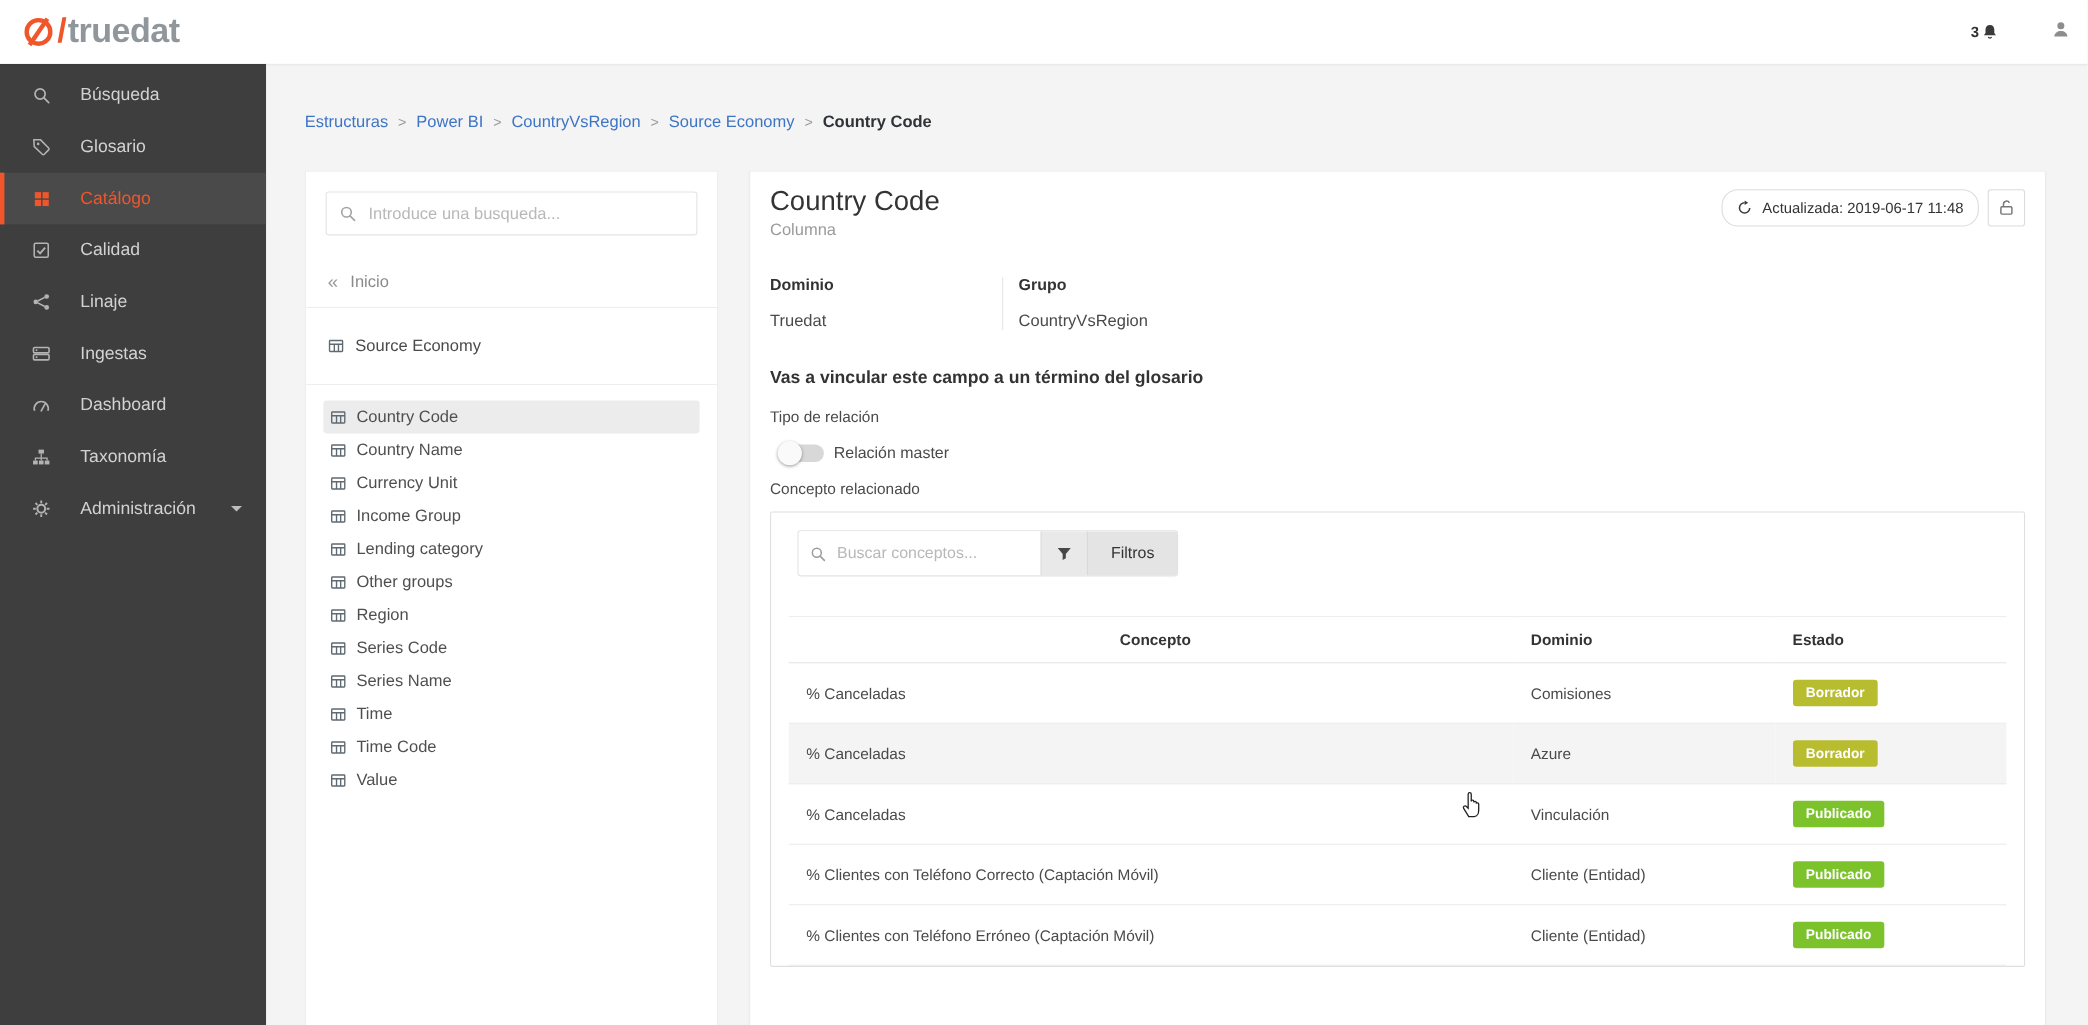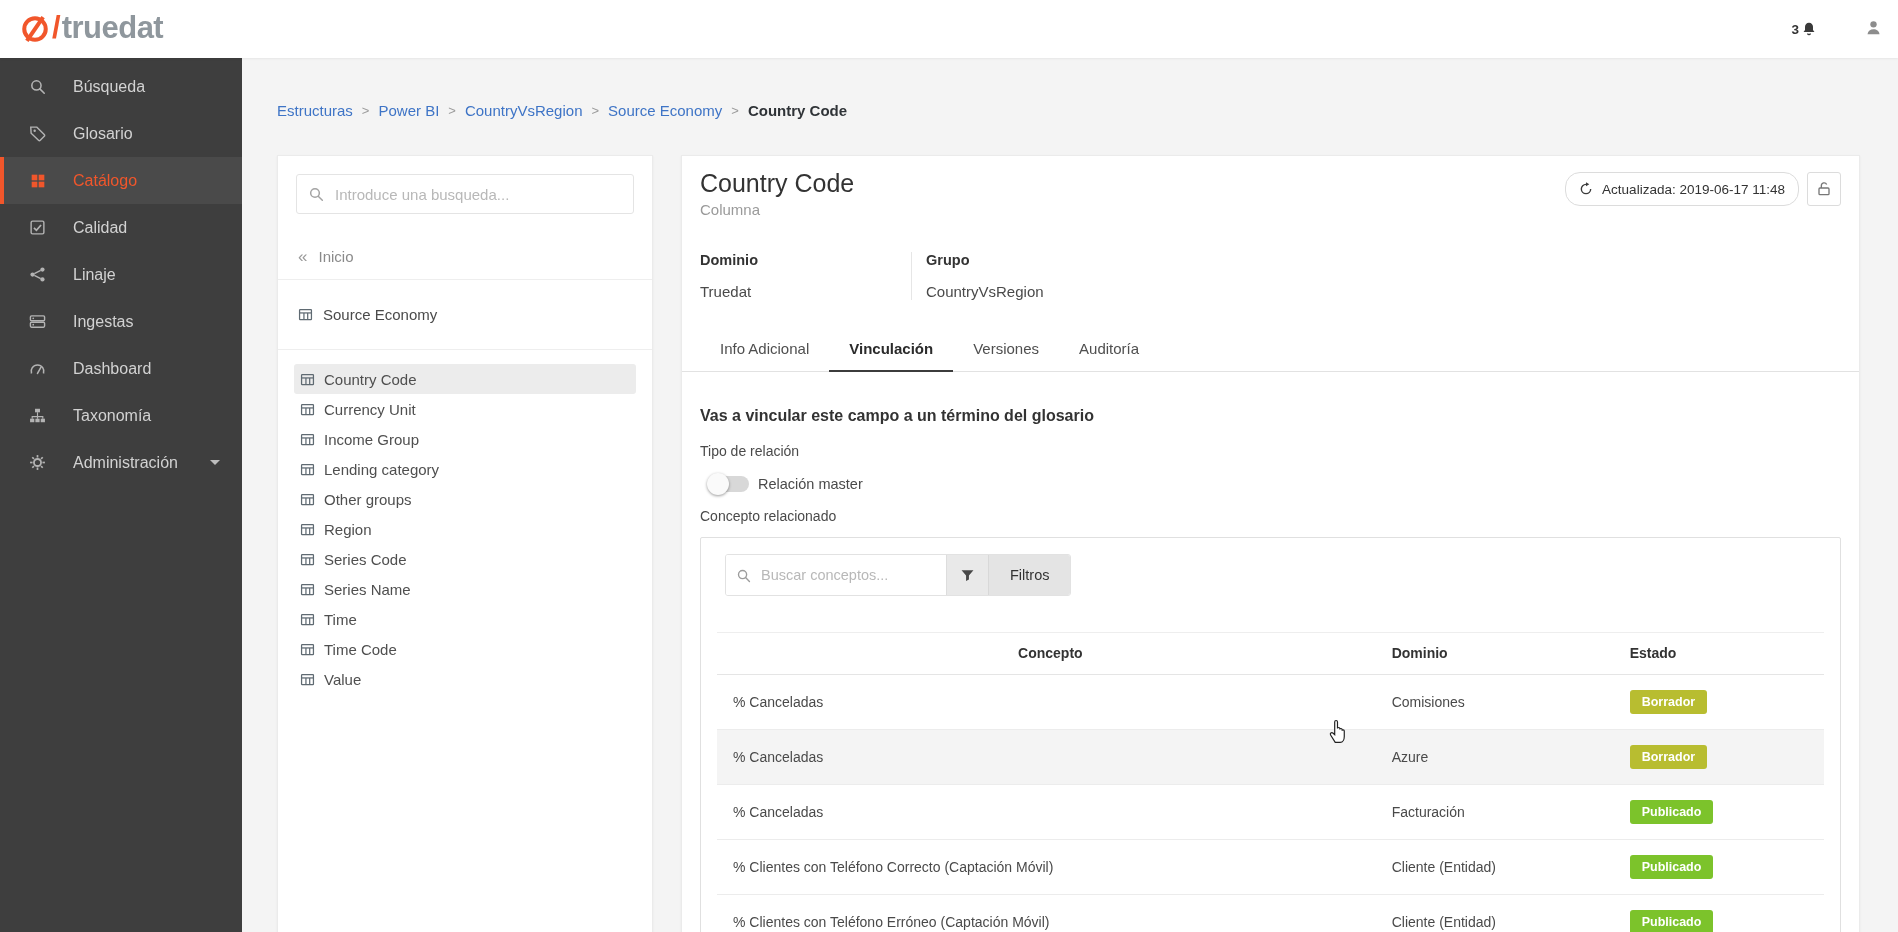--- a/index.html
+++ b/index.html
@@ -341,20 +341,31 @@
         </div>
         <div class="field-item">
           <span class="icn">
             <svg width="15" height="15" viewBox="0 0 24 24">
               <rect x="2.5" y="4" width="19" height="16" rx="1" fill="none" stroke="currentColor" stroke-width="2"></rect>
               <line x1="2.5" y1="9.5" x2="21.5" y2="9.5" stroke="currentColor" stroke-width="2"></line>
               <line x1="9.5" y1="9.5" x2="9.5" y2="20" stroke="currentColor" stroke-width="2"></line>
               <line x1="15.5" y1="9.5" x2="15.5" y2="20" stroke="currentColor" stroke-width="2"></line>
             </svg>
           </span>
+          <span>Country Name</span>
+        </div>
+        <div class="field-item">
+          <span class="icn">
+            <svg width="15" height="15" viewBox="0 0 24 24">
+              <rect x="2.5" y="4" width="19" height="16" rx="1" fill="none" stroke="currentColor" stroke-width="2"></rect>
+              <line x1="2.5" y1="9.5" x2="21.5" y2="9.5" stroke="currentColor" stroke-width="2"></line>
+              <line x1="9.5" y1="9.5" x2="9.5" y2="20" stroke="currentColor" stroke-width="2"></line>
+              <line x1="15.5" y1="9.5" x2="15.5" y2="20" stroke="currentColor" stroke-width="2"></line>
+            </svg>
+          </span>
           <span>Currency Unit</span>
         </div>
         <div class="field-item">
           <span class="icn">
             <svg width="15" height="15" viewBox="0 0 24 24">
               <rect x="2.5" y="4" width="19" height="16" rx="1" fill="none" stroke="currentColor" stroke-width="2"></rect>
               <line x1="2.5" y1="9.5" x2="21.5" y2="9.5" stroke="currentColor" stroke-width="2"></line>
               <line x1="9.5" y1="9.5" x2="9.5" y2="20" stroke="currentColor" stroke-width="2"></line>
               <line x1="15.5" y1="9.5" x2="15.5" y2="20" stroke="currentColor" stroke-width="2"></line>
             </svg>
@@ -481,26 +492,20 @@
       <div class="meta-col">
         <div class="meta-label">Dominio</div>
         <div class="meta-value">Truedat</div>
       </div>
       <div class="meta-col with-divider">
         <div class="meta-label">Grupo</div>
         <div class="meta-value">CountryVsRegion</div>
       </div>
     </div>
 
-    <div class="tabs">
-        <div class="tab">Info Adicional</div>
-        <div class="tab active">Vinculación</div>
-        <div class="tab">Versiones</div>
-        <div class="tab">Auditoría</div>
-      </div>
 
     <div class="link-heading">Vas a vincular este campo a un término del glosario</div>
     <div class="relation-label">Tipo de relación</div>
 
     <div class="toggle-row">
       <span class="switch">
           <span class="knob"></span>
         </span>
       <span class="toggle-label">Relación master</span>
     </div>
@@ -542,21 +547,21 @@
               <td class="td-dominio">Comisiones</td>
               <td class="td-estado"><span class="badge" style="background: rgb(184, 189, 48);">Borrador</span></td>
             </tr>
             <tr class="concept-row hover">
               <td class="td-concepto">% Canceladas</td>
               <td class="td-dominio">Azure</td>
               <td class="td-estado"><span class="badge" style="background: rgb(184, 189, 48);">Borrador</span></td>
             </tr>
             <tr class="concept-row">
               <td class="td-concepto">% Canceladas</td>
-              <td class="td-dominio">Facturación</td>
+              <td class="td-dominio">Vinculación</td>
               <td class="td-estado"><span class="badge" style="background: rgb(124, 195, 43);">Publicado</span></td>
             </tr>
             <tr class="concept-row">
               <td class="td-concepto">% Clientes con Teléfono Correcto (Captación Móvil)</td>
               <td class="td-dominio">Cliente (Entidad)</td>
               <td class="td-estado"><span class="badge" style="background: rgb(124, 195, 43);">Publicado</span></td>
             </tr>
             <tr class="concept-row">
               <td class="td-concepto">% Clientes con Teléfono Erróneo (Captación Móvil)</td>
               <td class="td-dominio">Cliente (Entidad)</td>

